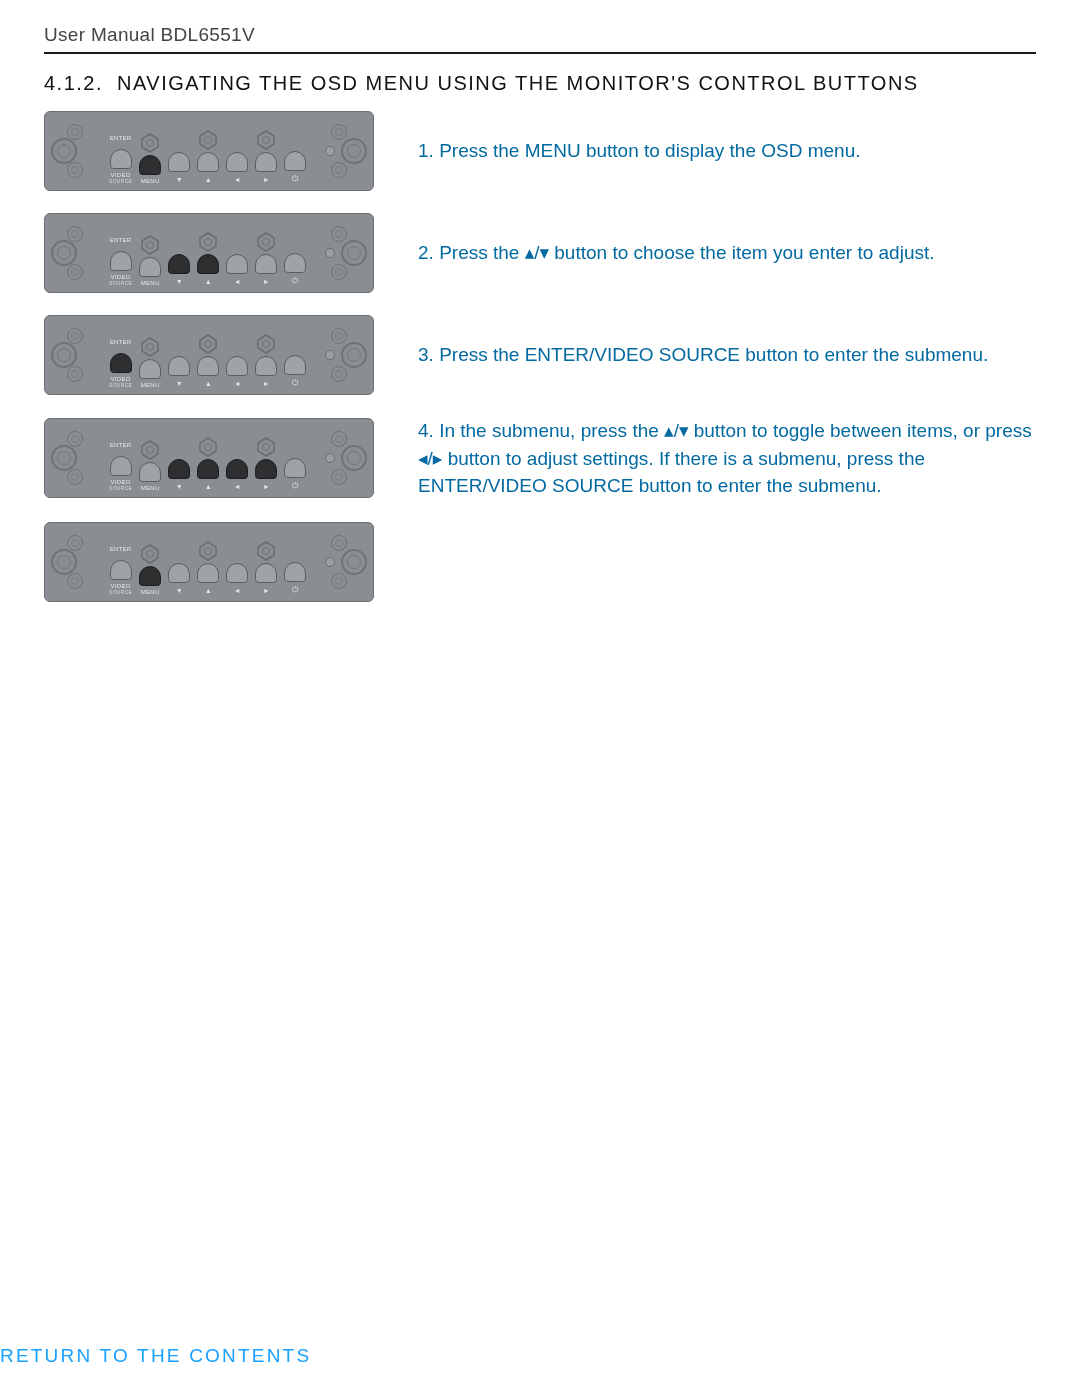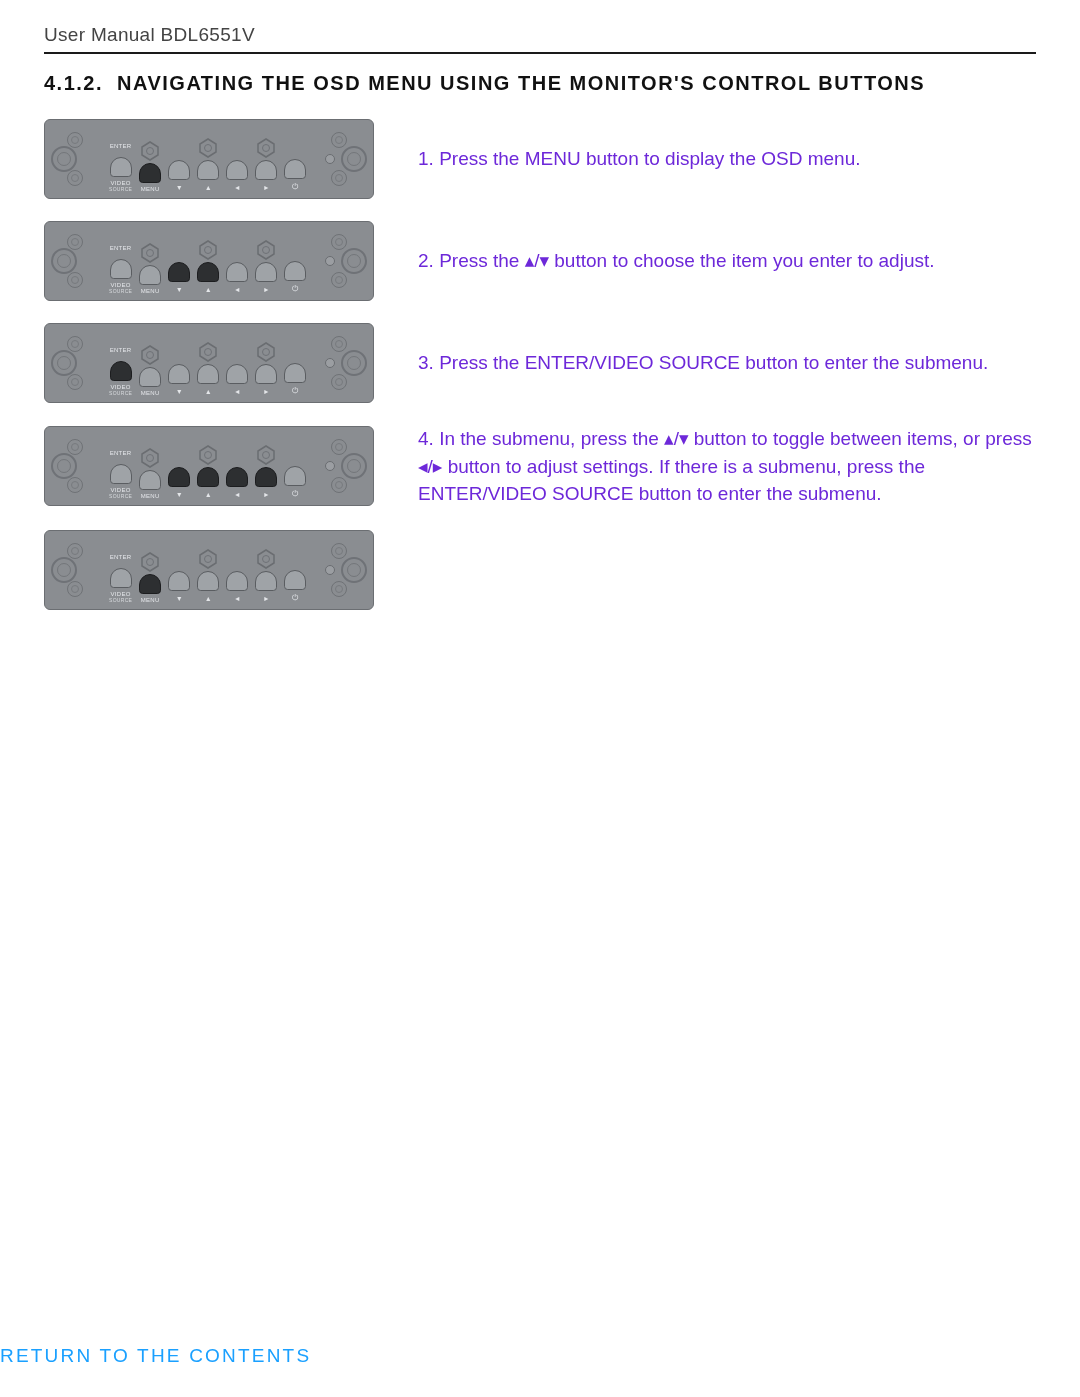--- a/index.html
+++ b/index.html
@@ -1,23 +1,23 @@
 <!DOCTYPE html>
 <html><head>
 <meta charset="utf-8">
 <style>
   html,body{margin:0;padding:0;background:#fff;font-family:Arial,Helvetica,sans-serif;color:#1a1a1a}
   .page{width:1080px;min-height:1397px;margin:0 auto;box-sizing:border-box;padding:24px 44px 36px 44px;position:relative}
   .doc-header{font-size:19px;color:#444;letter-spacing:.3px;margin-bottom:6px}
   .rule{height:2px;background:#1a1a1a;margin:4px 0 18px 0}
-  .section-title{font-size:20px;font-weight:bold;letter-spacing:1.5px;color:#111;margin-bottom:24px}
+  .section-title{font-size:20px;font-weight:normal;letter-spacing:1.5px;color:#111;margin-bottom:16px}
   .sec-num{display:inline-block;margin-right:14px}
   .rows{display:flex;flex-direction:column;gap:22px}
   .row{display:flex;align-items:center;gap:44px}
-  .desc{flex:1;font-size:19px;color:#6d28d9;line-height:1.45}
+  .desc{flex:1;font-size:19px;color:#0369a1;line-height:1.45}
   .desc .num{display:inline}
   .panel{width:330px;height:80px;background:#8a8d91;border:1px solid #6b6e72;border-radius:6px;position:relative;box-sizing:border-box}
   .screws{position:absolute;inset:0}
   .screw{position:absolute;width:14px;height:14px;border:1.5px solid #6f7276;border-radius:50%;background:#8a8d91}
   .screw::after{content:"";position:absolute;inset:3px;border:1px solid #777a7e;border-radius:50%}
   .screw.tl{left:22px;top:12px}.screw.bl{left:22px;bottom:12px}
   .screw.tr{right:26px;top:12px}.screw.br{right:26px;bottom:12px}
   .ring{position:absolute;left:6px;top:50%;transform:translateY(-50%);width:22px;height:22px;border:2px solid #6f7277;border-radius:50%}
   .ring::after{content:"";position:absolute;inset:4px;border:1px solid #73767a;border-radius:50%}
   .ring.r2{left:auto;right:6px}

